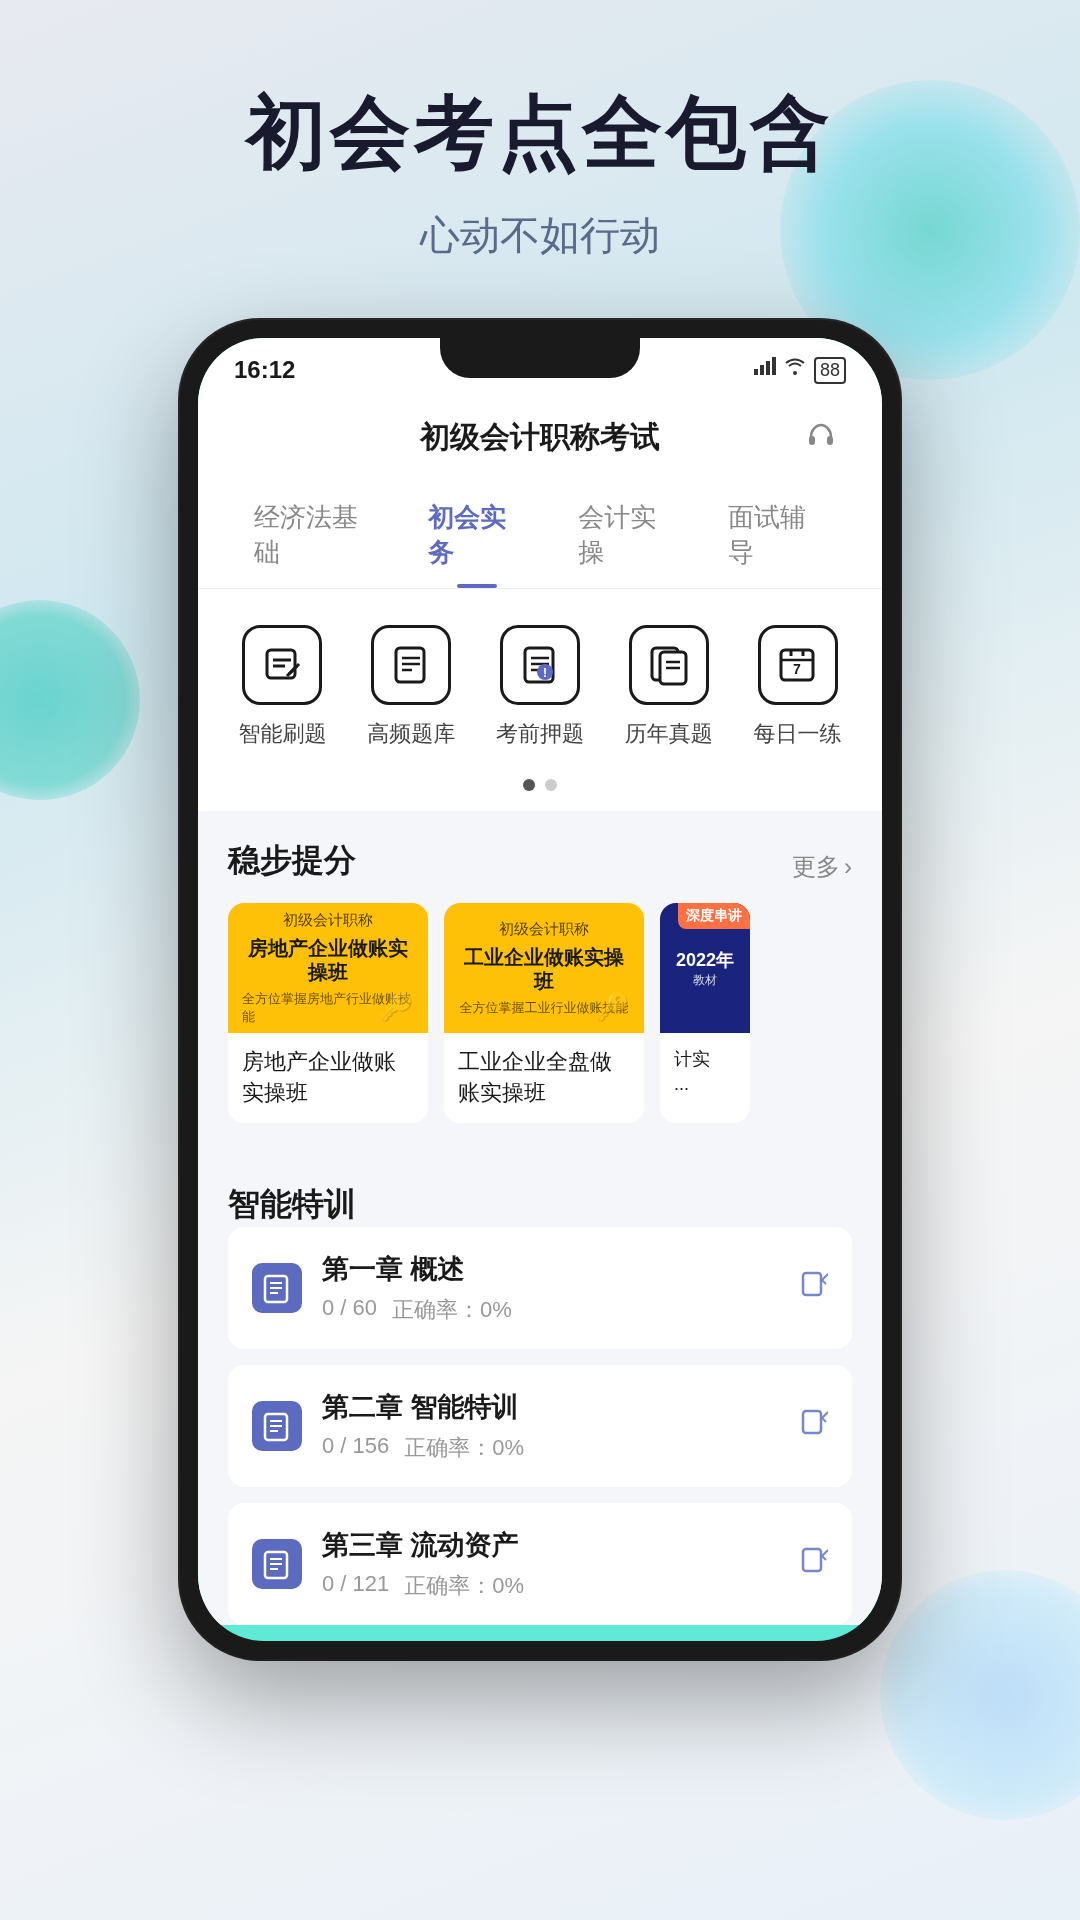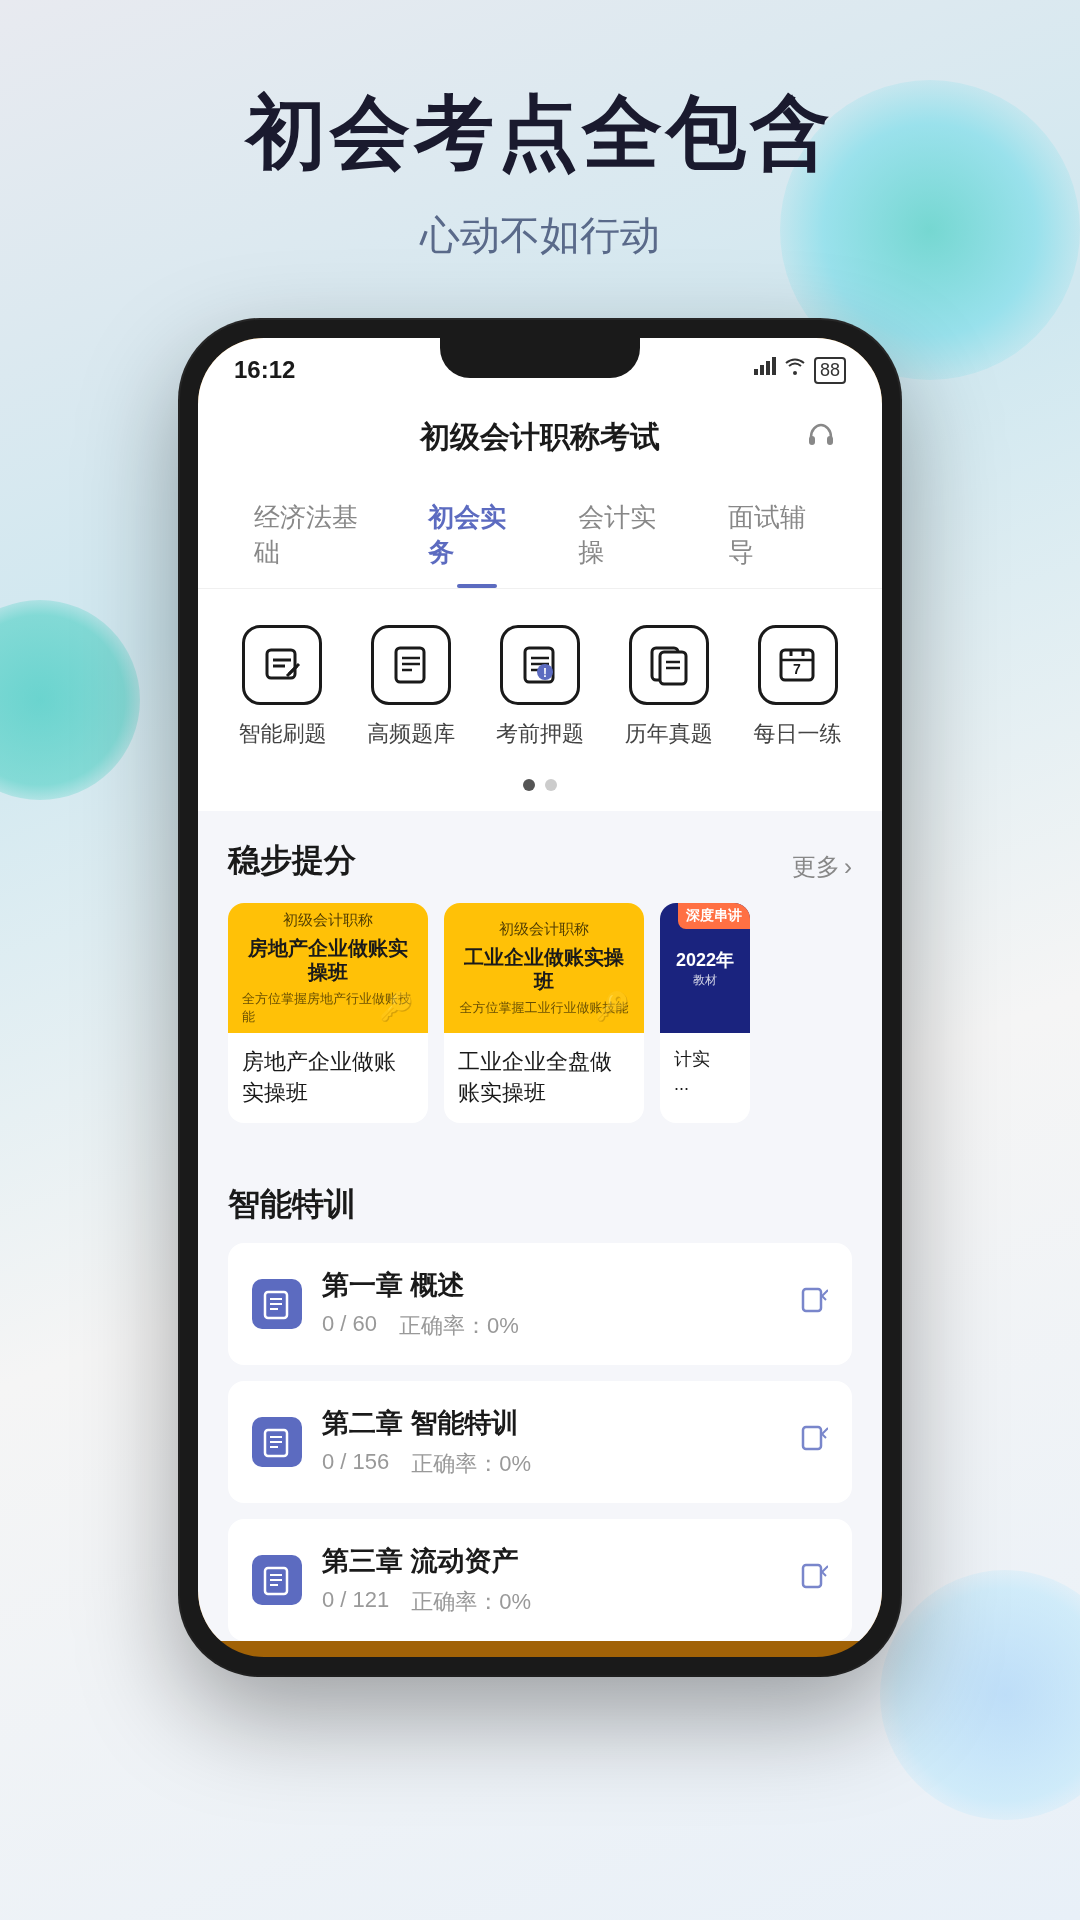--- a/index.html
+++ b/index.html
@@ -74,21 +74,21 @@
       z-index: 20;
     }
     .phone-frame {
       width: 720px;
       background: #1a1a1a;
       border-radius: 80px;
       padding: 18px;
       box-shadow: 0 40px 100px rgba(0,0,0,0.35), 0 0 0 2px #2a2a2a;
     }
     .phone-screen {
-      background: #a16207;
+      background: #5eead4;
       border-radius: 66px;
       overflow: hidden;
       position: relative;
     }
 
     
     .status-bar {
       background: white;
       display: flex;
       justify-content: space-between;
@@ -317,21 +317,20 @@
 
     
     .training-section {
       background: #f5f6fa;
       padding: 24px 30px 0;
     }
     .training-title {
       font-size: 32px;
       font-weight: 700;
       color: #1a1a1a;
-      margin-bottom: 16px;
     }
     .training-item {
       background: white;
       border-radius: 16px;
       padding: 24px 24px;
       margin-bottom: 16px;
       display: flex;
       align-items: center;
       gap: 20px;
       position: relative;
@@ -349,21 +348,21 @@
     .chapter-icon svg { width: 32px; height: 32px; fill: white; }
     .chapter-info { flex: 1; }
     .chapter-name {
       font-size: 27px;
       font-weight: 600;
       color: #1a1a1a;
       margin-bottom: 8px;
     }
     .chapter-stats {
       display: flex;
-      gap: 22px;
+      gap: 15px;
       font-size: 22px;
       color: #999;
     }
     .edit-icon {
       color: #7986cb;
       font-size: 30px;
     }
     .dark-year {
       font-size: 22px;
       font-weight: 900;

